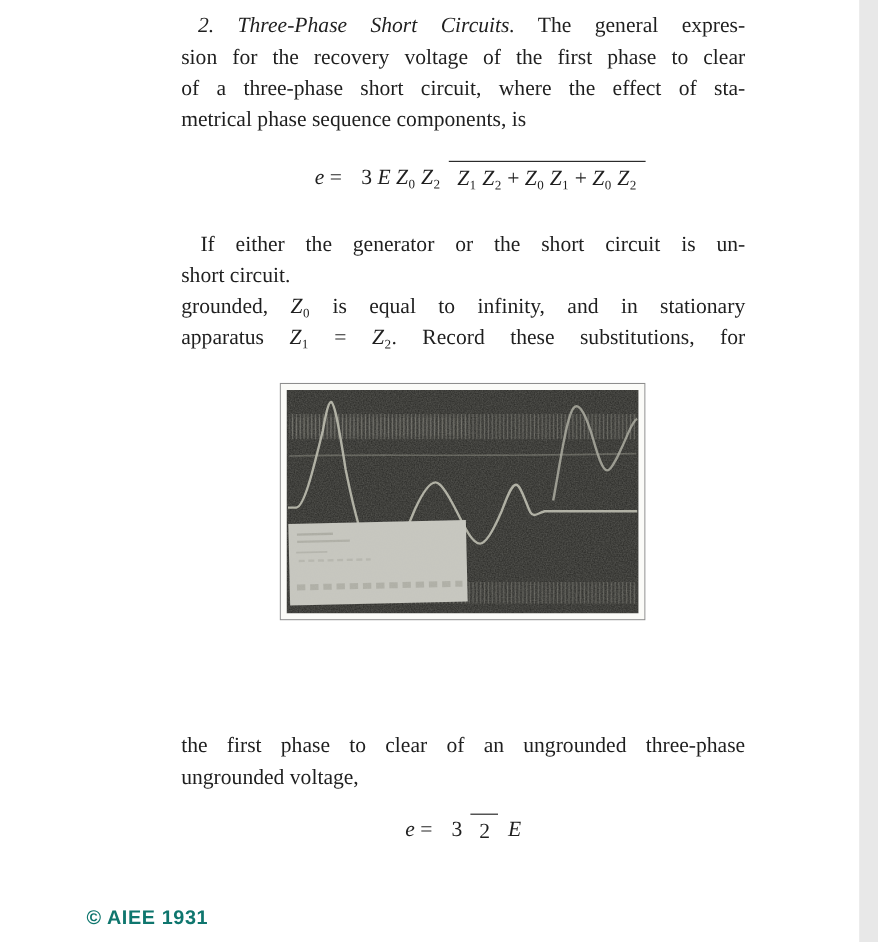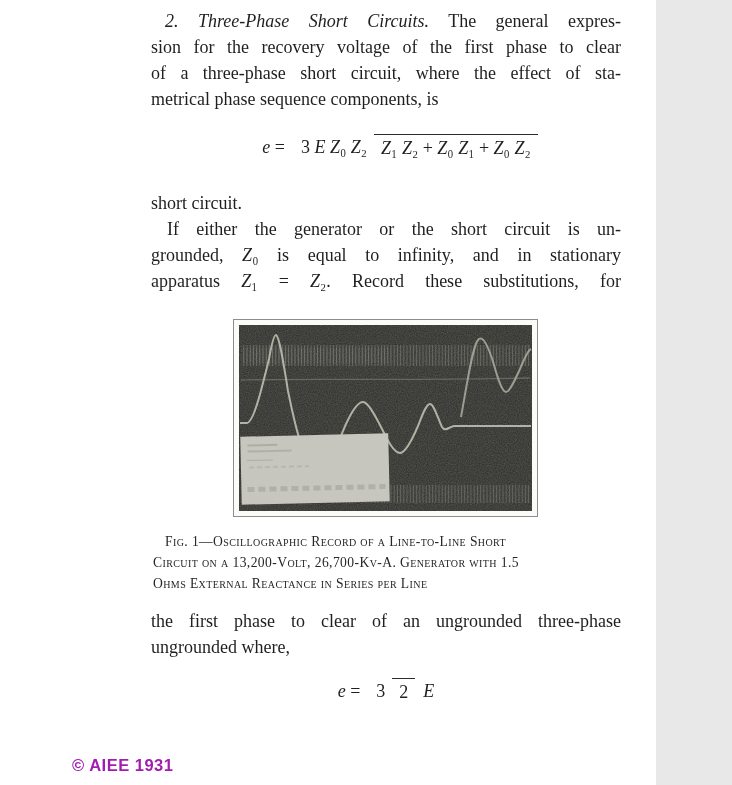--- a/index.html
+++ b/index.html
@@ -1,18 +1,18 @@
 <!DOCTYPE html>
 <html><head>
 <meta charset="utf-8">
 <style>
   html,body{margin:0;padding:0;background:#e8e8e8;}
   .page{
     position:relative;
-    width:656px;height:785px;
+    width:716px;height:785px;
     background:#ffffff;
     overflow:hidden;
     font-family:"Liberation Serif","DejaVu Serif",serif;
     color:#1f1f1f;
   }
   .col{position:absolute;font-size:18px;}
   .col .line{line-height:26px;height:26px;white-space:normal;}
   .col .line.just{text-align:justify;text-align-last:justify;}
   .it{font-style:italic;}
   .caption{color:#262626;}
@@ -26,21 +26,21 @@
   }
   .eq .lhs{margin-right:9px;}
   .eq .rhs{margin-left:8px;}
   .frac{display:inline-flex;flex-direction:row;align-items:center;}
   .frac .num{padding:0 7px 1px;text-align:center;line-height:24px;}
   .frac .den{border-top:1.5px solid #2b2b2b;padding:1px 7px 0;line-height:24px;}
   .figure{position:absolute;left:233px;top:319px;}
   .footer{
     position:absolute;left:72px;top:756px;
     font-family:"Liberation Sans",sans-serif;font-weight:bold;
-    font-size:16.5px;letter-spacing:0.5px;color:#a21caf;
+    font-size:16.5px;letter-spacing:0.5px;color:#0f766e;
   }
 </style>
 </head>
 <body>
 
 <div class="page">
 
   <div class="col b1" style="top:8px;left:151px;width:470px;">
       <div class="line just" style="text-indent: 14px;"><span class="it">2. Three-Phase Short Circuits.</span><span> The general expres-</span></div>
       <div class="line just"><span>sion for the recovery voltage of the first phase to clear</span></div>
@@ -50,22 +50,22 @@
 
   <div class="eq" style="top:134px;left:151px;width:470px;padding-left:14px;">
     <span class="lhs"><span class="it">e</span><span> = </span></span>
     <span class="frac">
       <span class="num"><span>3 </span><span class="it">E</span><span> </span><span class="it">Z</span><span>₀</span><span> </span><span class="it">Z</span><span>₂</span></span>
       <span class="den"><span class="it">Z</span><span>₁</span><span> </span><span class="it">Z</span><span>₂</span><span>  +  </span><span class="it">Z</span><span>₀</span><span> </span><span class="it">Z</span><span>₁</span><span>  +  </span><span class="it">Z</span><span>₀</span><span> </span><span class="it">Z</span><span>₂</span></span>
     </span>
   </div>
 
   <div class="col b2" style="top:190px;left:151px;width:470px;">
+      <div class="line just" style="text-indent: 16px;"><span>If either the generator or the short circuit is un-</span></div>
       <div class="line"><span>short circuit.</span></div>
-      <div class="line just" style="text-indent: 16px;"><span>If either the generator or the short circuit is un-</span></div>
       <div class="line just"><span>grounded, </span><span class="it">Z</span><span>₀</span><span> is equal to infinity, and in stationary</span></div>
       <div class="line just"><span>apparatus </span><span class="it">Z</span><span>₁</span><span> = </span><span class="it">Z</span><span>₂</span><span>. Record these substitutions, for</span></div>
     </div>
 
   <svg class="figure" width="305" height="198" viewBox="0 0 305 198">
     <defs>
       <pattern id="vhatch" width="3.2" height="24" patternUnits="userSpaceOnUse">
         <line x1="1.2" y1="0" x2="1.2" y2="24" stroke="#77766e" stroke-width="1.1"></line>
       </pattern>
       <filter id="grain" x="0" y="0" width="100%" height="100%">
@@ -118,29 +118,24 @@
         <path d="M15 131 h44" stroke="#8e8e84" stroke-width="2" opacity="0.45"></path>
         <path d="M14 140 h26" stroke="#8e8e84" stroke-width="1.5" opacity="0.35"></path>
         <path d="M16 147 h60" stroke="#8e8e84" stroke-width="2" opacity="0.3" stroke-dasharray="5 3"></path>
         <path d="M14 169 h138" stroke="#8e8e84" stroke-width="5" opacity="0.45" stroke-dasharray="7 4"></path>
       </g>
 
       <rect x="6" y="6" width="293" height="186" filter="url(#grain)"></rect>
     </g>
   </svg>
 
-  <div class="col caption" style="top:531px;left:153px;width:462px;">
-      <div class="line" style="text-indent: 12px;"><span>Fig. 1—Oscillographic Record of a Line-to-Line Short</span></div>
-      <div class="line"><span>Circuit on a 13,200-Volt, 26,700-Kv-A. Generator with 1.5</span></div>
-      <div class="line"><span>Ohms External Reactance in Series per Line</span></div>
-    </div>
 
   <div class="col b3" style="top:608px;left:151px;width:470px;">
       <div class="line just"><span>the first phase to clear of an ungrounded three-phase</span></div>
-      <div class="line"><span>ungrounded where,</span></div>
+      <div class="line"><span>ungrounded voltage,</span></div>
     </div>
 
   <div class="eq" style="top:678px;left:151px;width:470px;">
     <span class="lhs"><span class="it">e</span><span> = </span></span>
     <span class="frac">
       <span class="num"><span>3</span></span>
       <span class="den"><span>2</span></span>
     </span>
     <span class="rhs"><span class="it">E</span></span>
   </div>

